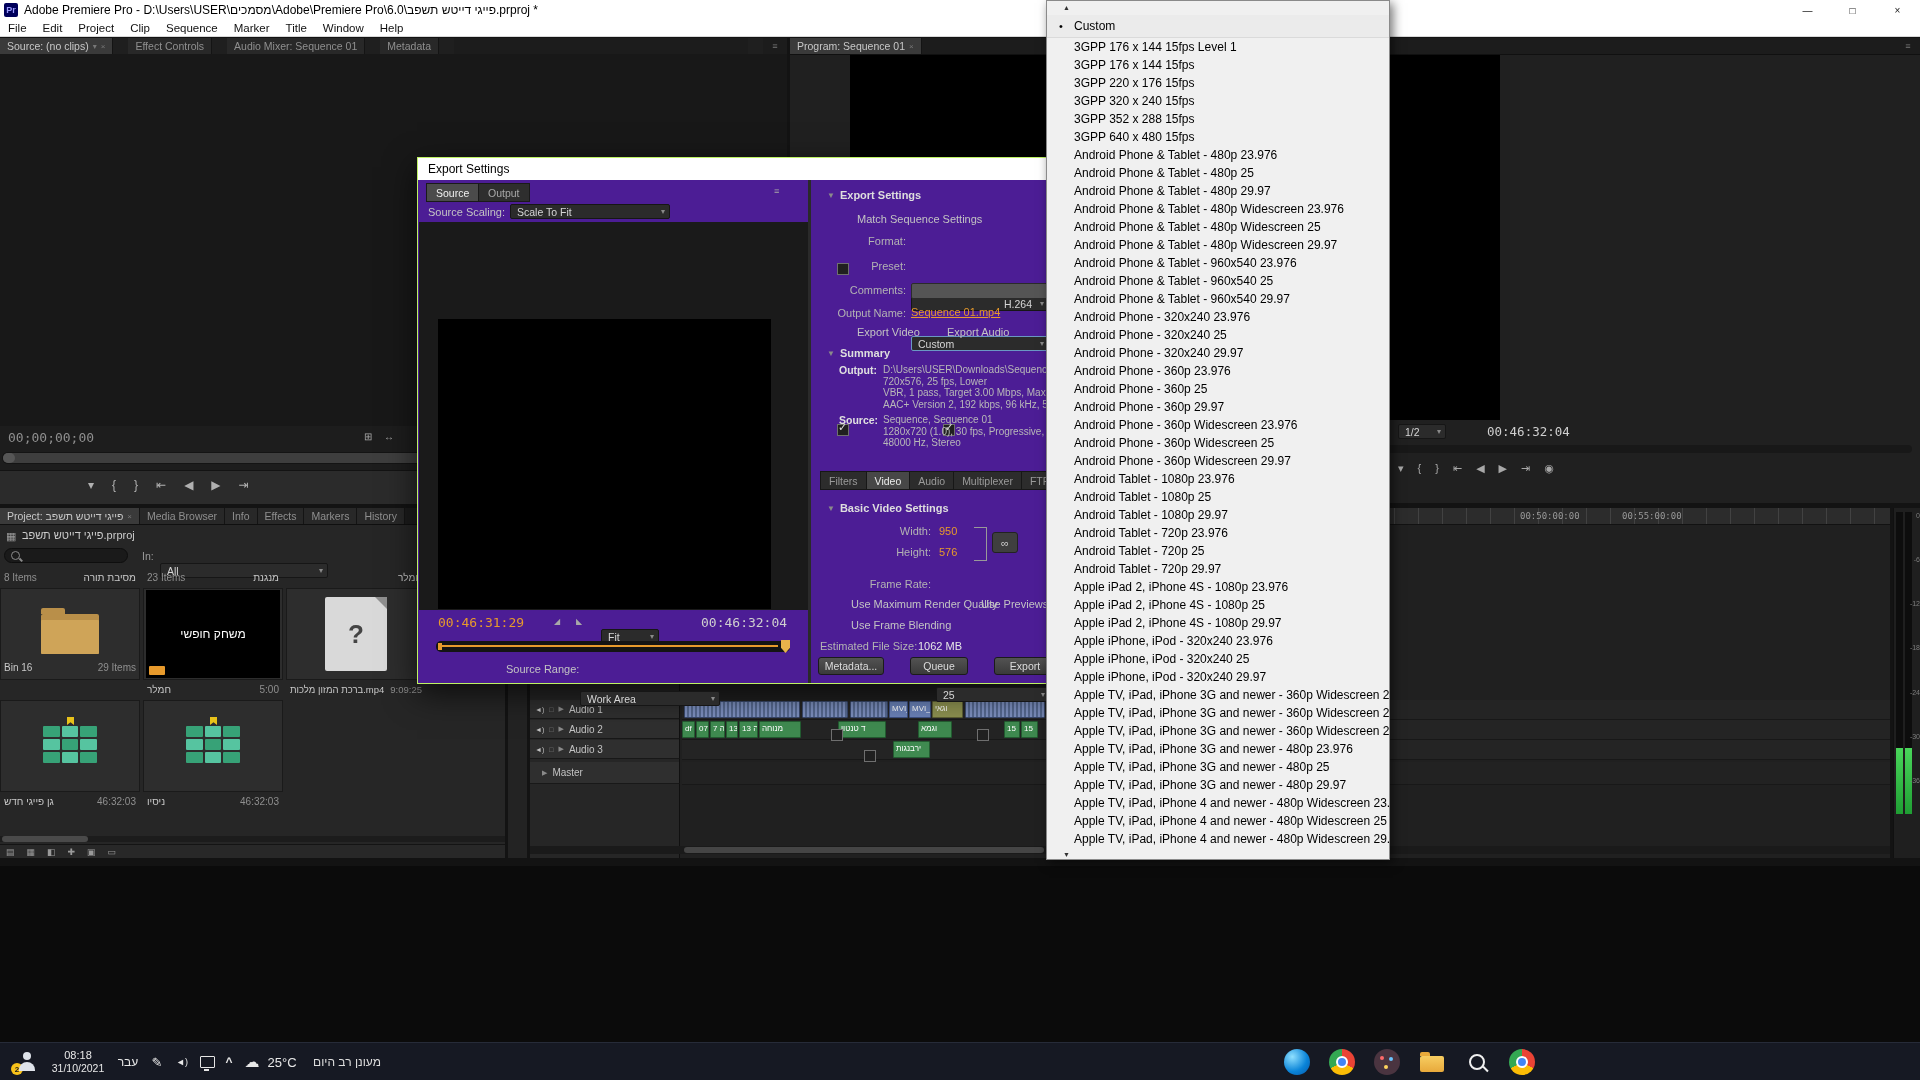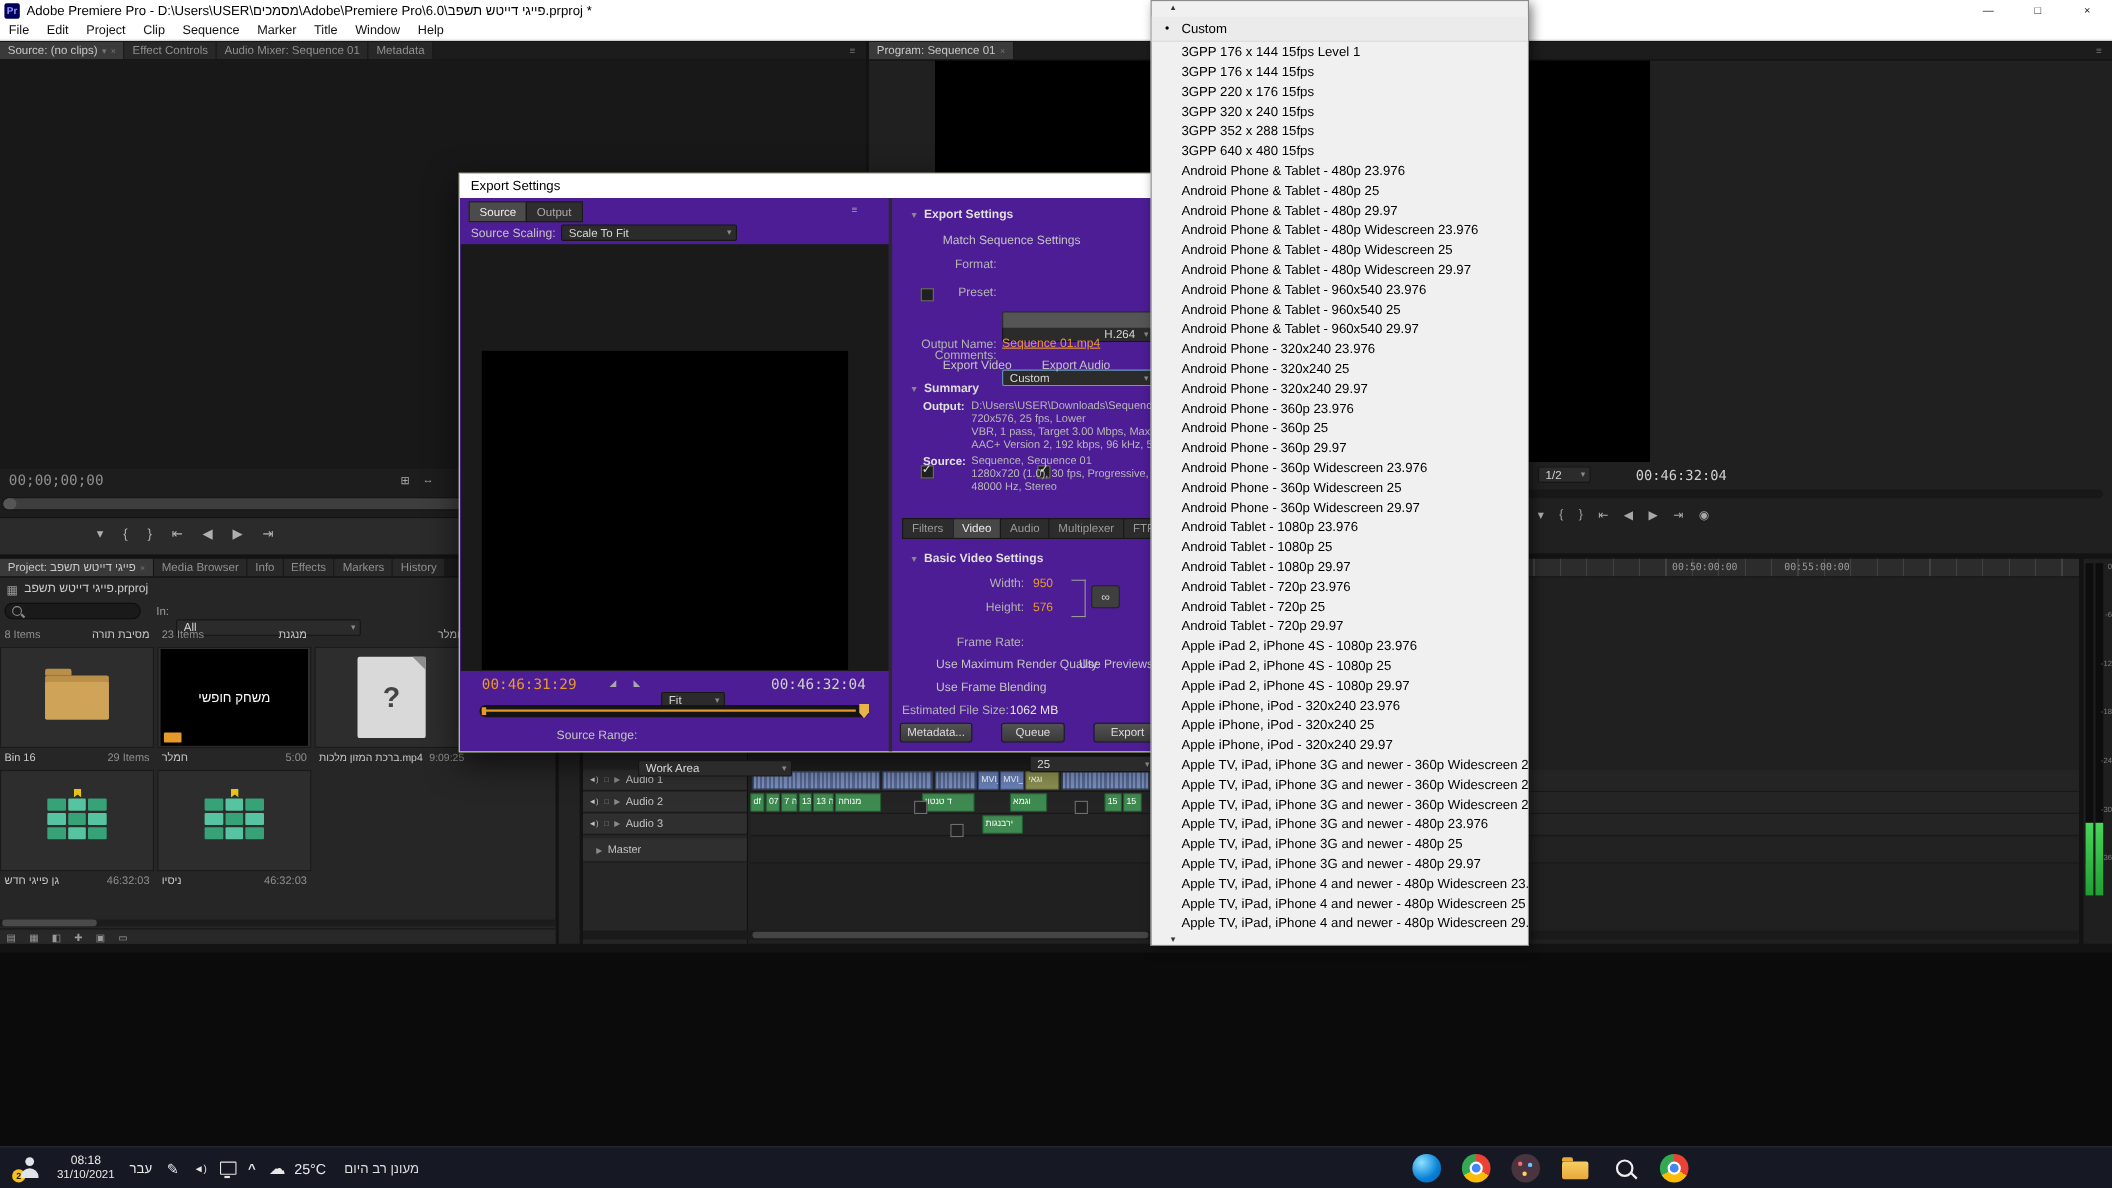--- a/index.html
+++ b/index.html
@@ -127,21 +127,21 @@
       <span class="menu-item">Project</span>
       <span class="menu-item">Clip</span>
       <span class="menu-item">Sequence</span>
       <span class="menu-item">Marker</span>
       <span class="menu-item">Title</span>
       <span class="menu-item">Window</span>
       <span class="menu-item">Help</span>
     </div>
 
   <div class="panelrect" style="left:0;top:38px;width:787px;height:465px;background:#1d1d1d;"></div>
-  <div class="tabbar" style="left:0;top:38px;width:787px;">
+  <div class="tabbar" style="left:0;top:38px;width:787px;gap:15px;">
     <span class="tab active">
         <span>Source: (no clips)</span>
         <span class="tx">▾</span>
         <span class="tx">×</span>
       </span>
     <span class="tab">
         <span>Effect Controls</span>
       </span>
     <span class="tab">
         <span>Audio Mixer: Sequence 01</span>
@@ -250,21 +250,21 @@
         <span>משחק חופשי</span>
         <span class="vbadge"></span>
       </div>
   </div>
   <div class="thumbcell" style="left:286px;top:588px;width:140px;height:92px;">
     <div class="fileicon">
         <span>?</span>
       </div>
   </div>
 
-  <div class="cellhead" style="left:0;top:682px;width:140px;">
+  <div class="cellhead" style="left:0;top:660px;width:140px;">
       <span class="nm">Bin 16</span>
       <span class="ct">29 Items</span>
     </div>
   <div class="cellhead" style="left:143px;top:682px;width:140px;">
       <span class="nm">חמלר</span>
       <span class="ct">5:00</span>
     </div>
   <div class="cellhead" style="left:286px;top:682px;width:140px;font-size:9.5px;">
       <span class="nm">ברכת המזון מלכות.mp4</span>
       <span class="ct">9:09:25</span>
@@ -446,21 +446,21 @@
     <div class="sechead abs" style="left:409px;top:31px;">
         <span class="tri">▼</span>
         <span>Export Settings</span>
       </div>
     <span class="cb abs" style="left:419px;top:57px;"></span>
     <span class="abs cblbl" style="left:434px;top:55px;">Match Sequence Settings</span>
     <span class="flabel" style="left:393px;top:77px;width:95px;">Format:</span>
     <div class="dsel abs" style="left:493px;top:75px;width:138px;text-align:right;"><span>H.264</span><span class="ar">▾</span></div>
     <span class="flabel" style="left:393px;top:102px;width:95px;">Preset:</span>
     <div class="dsel focus abs" style="left:493px;top:100px;width:138px;"><span>Custom</span><span class="ar">▾</span></div>
-    <span class="flabel" style="left:393px;top:126px;width:95px;margin-top:33px;">Comments:</span>
+    <span class="flabel" style="left:393px;top:126px;width:95px;">Comments:</span>
     <div class="abs" style="left:493px;top:125px;width:138px;height:14px;background:#555555;border:1px solid #2b2b2b;border-radius:2px;"></div>
     <span class="flabel" style="left:393px;top:149px;width:95px;">Output Name:</span>
     <span class="abs hot" style="left:493px;top:148px;font-size:11px;text-decoration:underline;">Sequence 01.mp4</span>
     <span class="cb abs" style="left:419px;top:170px;"><span class="ck">✓</span></span>
     <span class="abs cblbl" style="left:434px;top:168px;">Export Video</span>
     <span class="cb abs" style="left:509px;top:170px;"><span class="ck">✓</span></span>
     <span class="abs cblbl" style="left:524px;top:168px;">Export Audio</span>
     <div class="sechead abs" style="left:409px;top:189px;">
         <span class="tri">▼</span>
         <span>Summary</span>

